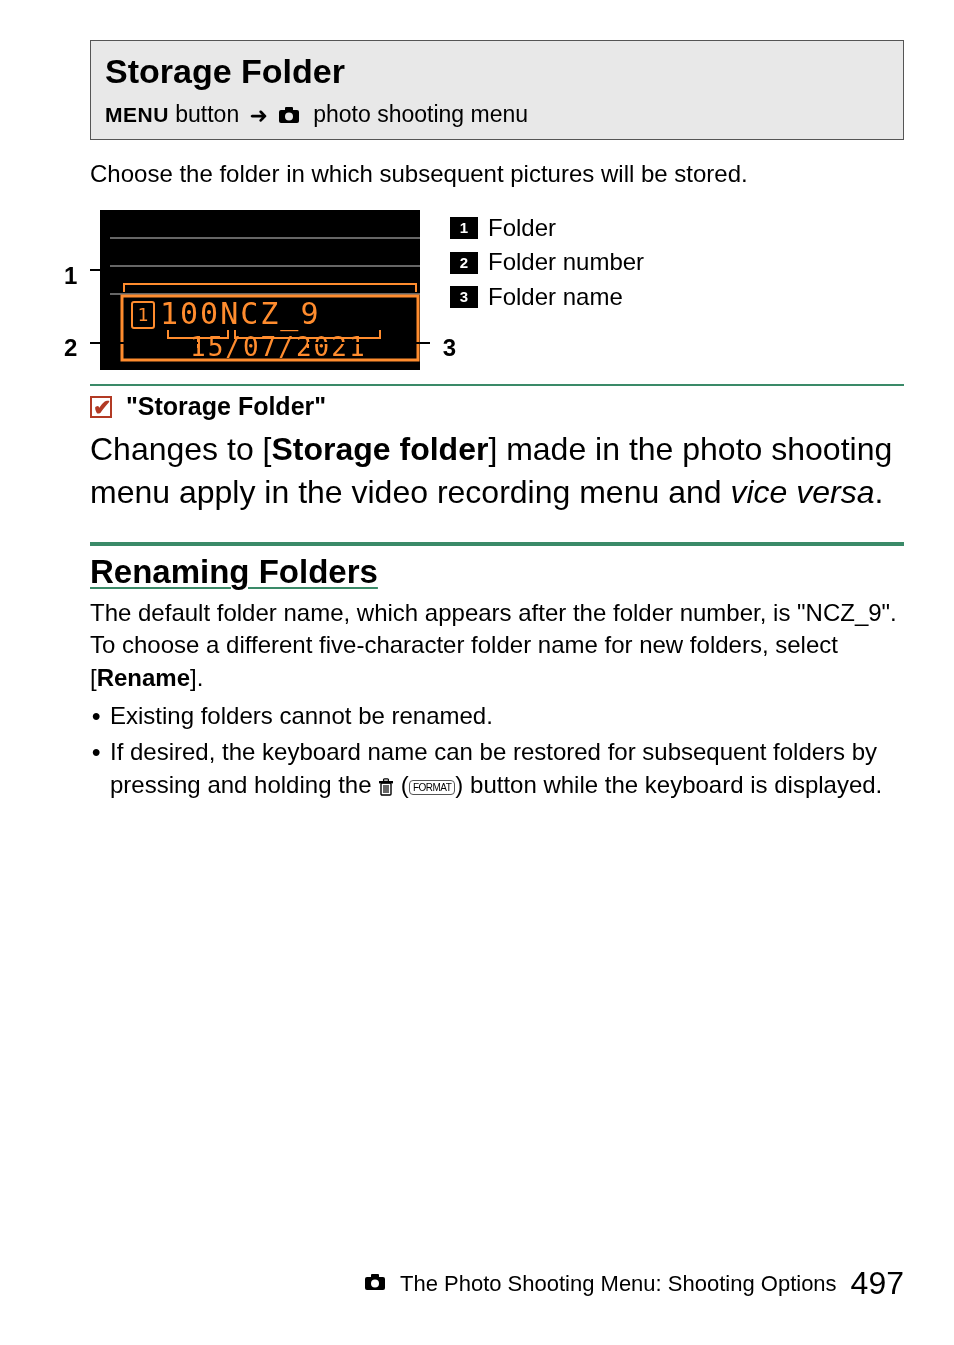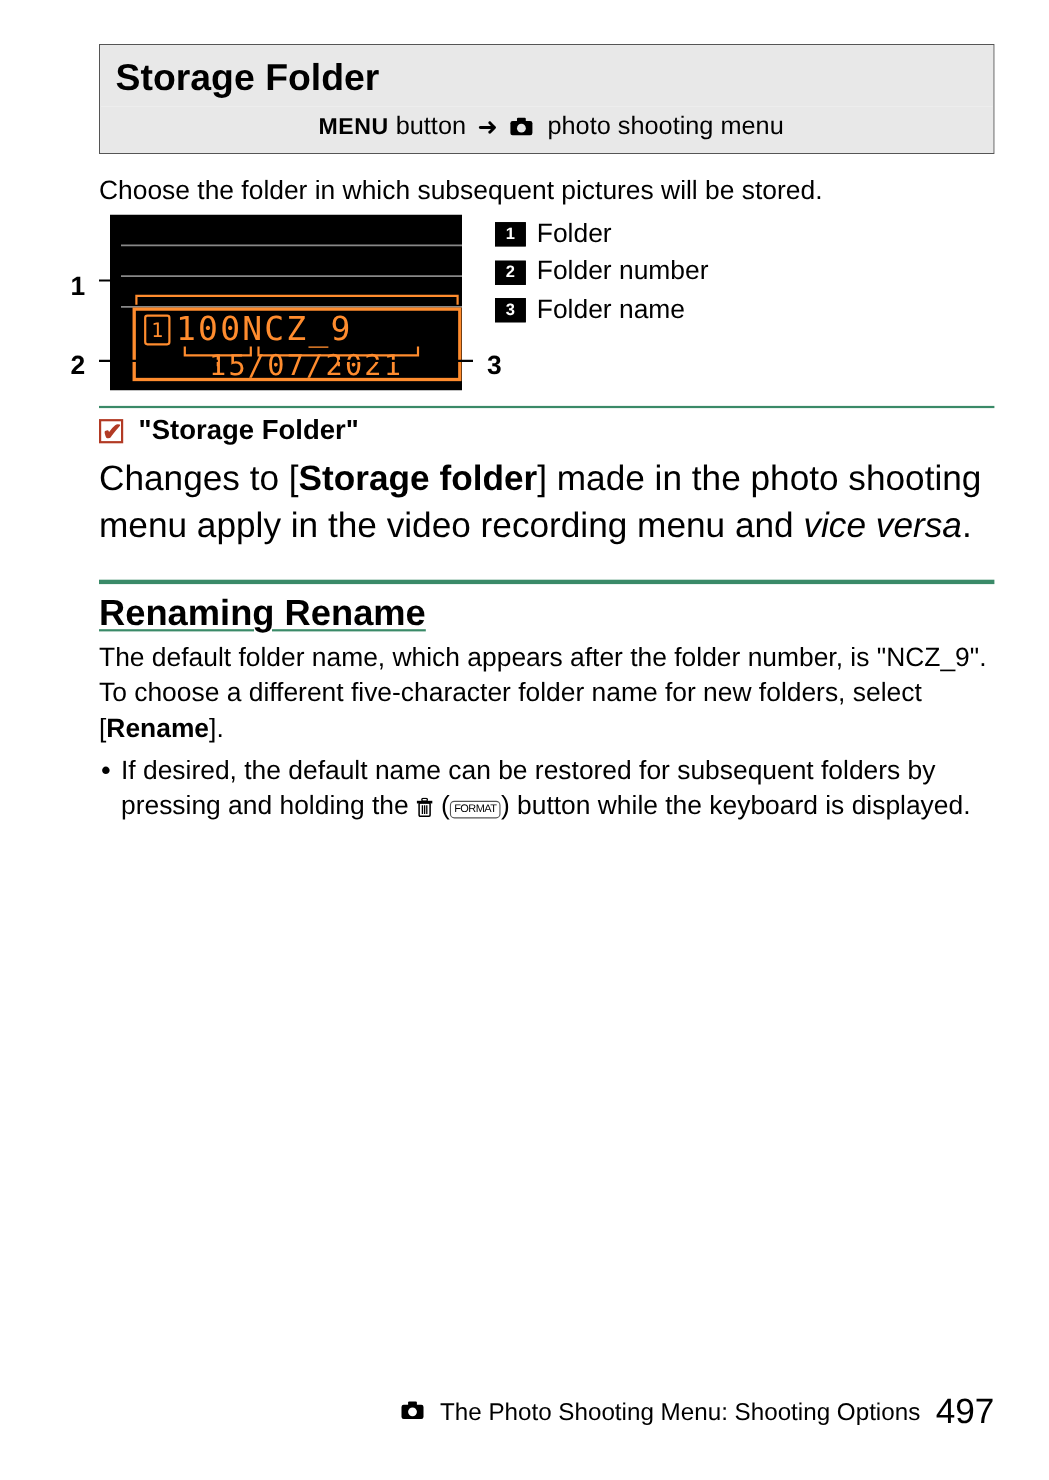--- a/index.html
+++ b/index.html
@@ -18,27 +18,27 @@
     border: 1.5px solid #555;
     margin-bottom: 18px;
   }
   .header-top {
     background: #e8e8e8;
     padding: 8px 14px 2px 14px;
   }
   .title { font-weight: bold; font-size: 34px; }
   .header-bottom {
     background: #e8e8e8;
-    text-align: center;
+    text-align: left;
     padding: 2px 6px 8px 14px;
     font-size: 23px;
   }
   .menu-label { font-family: Arial, sans-serif; font-weight: bold; letter-spacing: 0.5px; font-size: 21px; }
   .arrow { font-size: 22px; vertical-align: middle; margin: 0 4px; }
-  .intro { margin: 4px 0 5px 0; }
+  .intro { margin: 4px 0 20px 0; }
   .figure-row { display: flex; gap: 20px; align-items: flex-start; margin-bottom: 14px; }
   .figure { position: relative; width: 340px; height: 160px; }
   .figure svg { width: 100%; height: 100%; }
   .fig-num-left { position: absolute; font-weight: bold; font-size: 24px; }
   .fig-num-right { position: absolute; font-weight: bold; font-size: 24px; }
   .legend { padding-top: 2px; }
   .legend-row { display: flex; align-items: center; gap: 10px; margin-bottom: 2px; }
   .legend-box {
     width: 28px; height: 22px;
     background: #000;
@@ -175,27 +175,30 @@
 <div class="note-rule-top"></div>
 <div class="note-head">
   <span class="note-check"></span>
   <span class="note-title">"Storage Folder"</span>
 </div>
 <p class="note-body">
   <span>Changes to [</span><b>Storage folder</b><span>] made in the photo shooting menu apply in the video recording menu and </span><em class="vv">vice versa</em><span>.</span>
 </p>
 
 <div class="note-rule-bottom"></div>
-<h2 class="section-title">Renaming Rename</h2>
+<h2 class="section-title">Renaming Folders</h2>
 <p class="body-text">
   <span>The default folder name, which appears after the folder number, is "NCZ_9". To choose a different five-character folder name for new folders, select [</span><b>Rename</b><span>].</span>
 </p>
 <ul class="bullets">
   <li>
-    <span>If desired, the default name can be restored for subsequent folders by pressing and holding the </span><span class="trash">
+    <span>Existing folders cannot be renamed.</span>
+  </li>
+  <li>
+    <span>If desired, the keyboard name can be restored for subsequent folders by pressing and holding the </span><span class="trash">
       <svg width="16" height="18" viewBox="0 0 16 18">
         <rect x="3" y="5" width="10" height="12" rx="1" fill="none" stroke="#000" stroke-width="1.4"></rect>
         <line x1="6" y1="7" x2="6" y2="15" stroke="#000" stroke-width="1.2"></line>
         <line x1="8" y1="7" x2="8" y2="15" stroke="#000" stroke-width="1.2"></line>
         <line x1="10" y1="7" x2="10" y2="15" stroke="#000" stroke-width="1.2"></line>
         <rect x="1" y="3" width="14" height="2.4" fill="#000"></rect>
         <rect x="5.5" y="0.8" width="5" height="2.5" rx="1" fill="none" stroke="#000" stroke-width="1.2"></rect>
       </svg>
     </span> (<span class="format-icon">FORMAT</span>)<span> button while the keyboard is displayed.</span>
   </li>

